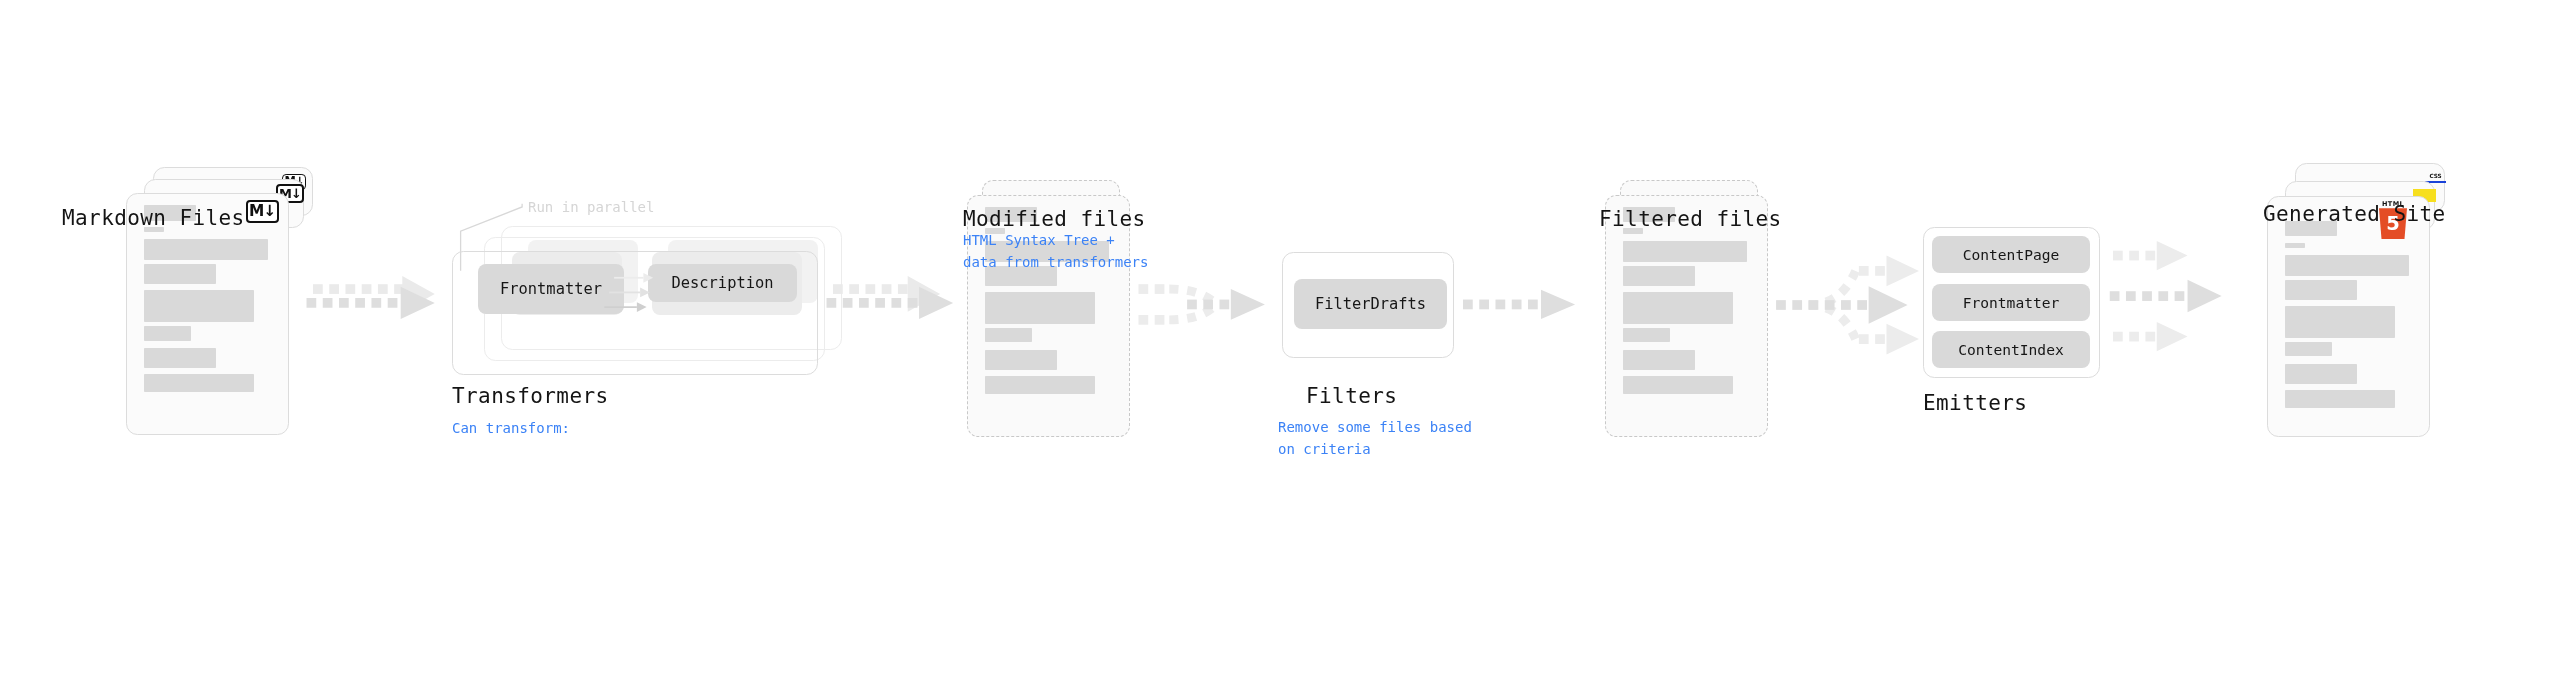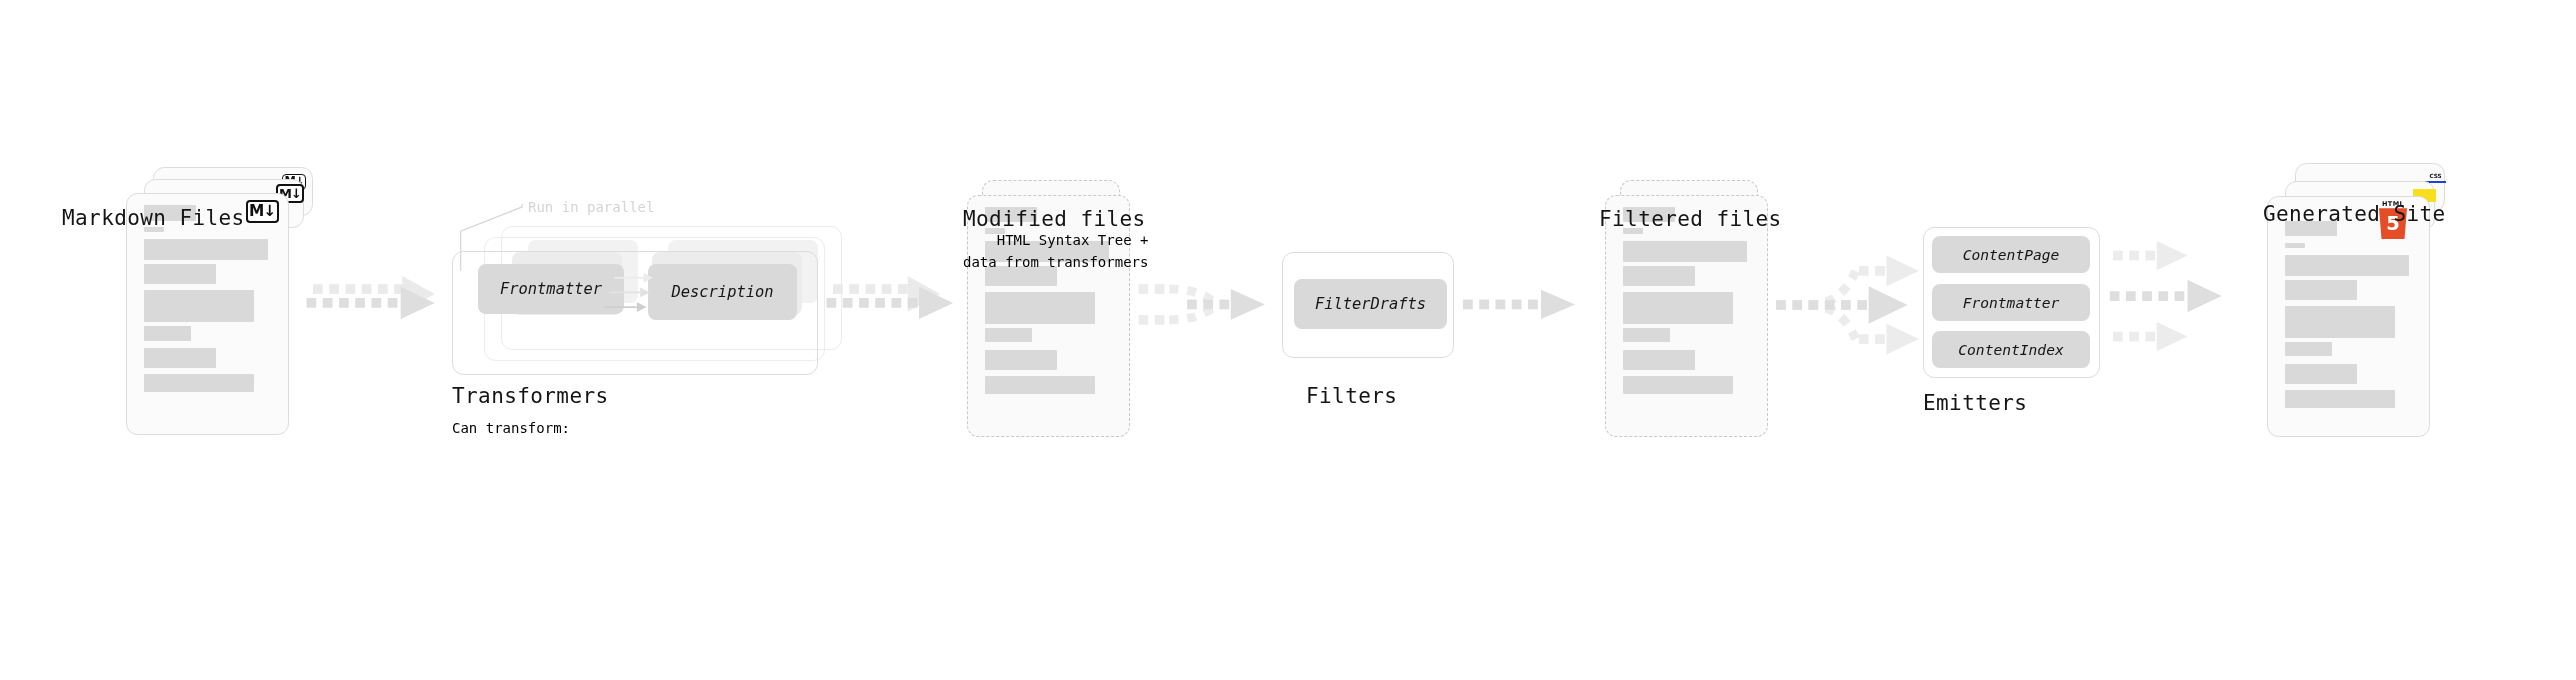--- a/index.html
+++ b/index.html
@@ -82,38 +82,37 @@
     box-sizing:border-box;
   }
   .group.ghost{background:transparent;border-color:#ececec;}
   .chip{
     position:absolute;
     background:#d9d9d9;
     border-radius:8px;
     display:flex;align-items:center;justify-content:center;
     font-size:15.4px;color:#161616;
     font-family:"DejaVu Sans Mono","Liberation Mono",monospace;
-    box-sizing:border-box;white-space:nowrap;font-style:italic;
+    box-sizing:border-box;white-space:nowrap;
   }
   .chip.ghost{background:#ececec;color:transparent;}
   .chip.ghost2{background:#f2f2f2;color:transparent;}
 
   
   .title{
     position:absolute;
     font-size:21px;letter-spacing:0.4px;color:#141414;
     white-space:nowrap;
     font-family:"DejaVu Sans Mono","Liberation Mono",monospace;
   }
   .subtitle{
     position:absolute;
-    font-size:14px;line-height:1.55;color:#000000;
+    font-size:14px;line-height:1.55;color:#3b82f6;
     white-space:pre;
     font-family:"DejaVu Sans Mono","Liberation Mono",monospace;
-    text-align:right;
   }
   .annot{
     position:absolute;
     font-size:14px;color:#d5d5d5;white-space:nowrap;
     font-family:"DejaVu Sans Mono","Liberation Mono",monospace;
   }
   .bullets{margin:0;padding:0;list-style:none;}
   .bullets li{white-space:pre;}
 
   
@@ -176,21 +175,21 @@
   <div class="chip ghost2" style="left:528px;top:240px;width:110px;height:63px;">&nbsp;</div>
   <div class="chip ghost2" style="left:668px;top:240px;width:150px;height:63px;">&nbsp;</div>
 
   <div class="group ghost" style="left:484px;top:237px;width:341px;height:124px;"></div>
   <div class="chip ghost" style="left:512px;top:252px;width:110px;height:63px;">&nbsp;</div>
   <div class="chip ghost" style="left:652px;top:252px;width:150px;height:63px;">&nbsp;</div>
 
   <div class="group" style="left:452px;top:251px;width:366px;height:124px;background:transparent;"></div>
 
   <div class="chip" style="left:478px;top:264px;width:146px;height:50px;">Frontmatter</div>
-  <div class="chip" style="left:648px;top:264px;width:149px;height:56px;">Description</div>
+  <div class="chip" style="left:648px;top:264px;width:149px;height:38px;">Description</div>
 
   <svg class="arrowsvg" style="left:614px;top:268px;" width="49" height="57" viewBox="0 0 60 70">
     <g stroke="#ececec" stroke-width="2.2" fill="none">
       <path d="M0 12 H36"></path>
         <polygon points="36,6 48,12 36,18" fill="#ececec" stroke="none"></polygon>
     </g>
     <g stroke="#e2e2e2" stroke-width="2.2" fill="none">
       <path d="M-6 30 H32"></path>
         <polygon points="32,24 44,30 32,36" fill="#e2e2e2" stroke="none"></polygon>
     </g>
@@ -255,20 +254,22 @@
         <rect x="80" y="39" width="12" height="12"></rect>
       <rect x="100" y="39" width="12" height="12"></rect>
       <polygon points="114,26 156,45 114,64"></polygon>
     </g>
   </svg>
 
   <div class="group" style="left:1282px;top:252px;width:172px;height:106px;"></div>
   <div class="chip" style="left:1293px;top:279px;width:154px;height:50px;left:1294px;width:153px;">FilterDrafts</div>
 
   <div class="title" style="left:1278px;top:384px;margin-left:28px;">Filters</div>
+  <div class="subtitle" style="left:1278px;top:417px;">Remove some files based
+on criteria</div>
 
   <svg class="arrowsvg" style="left:1463px;top:288px;" width="130" height="41" viewBox="0 0 160 50">
     <g fill="#dedede">
       <rect x="0" y="14" width="12" height="12"></rect>
         <rect x="20" y="14" width="12" height="12"></rect>
       <rect x="40" y="14" width="12" height="12"></rect>
         <rect x="60" y="14" width="12" height="12"></rect>
       <rect x="80" y="14" width="12" height="12"></rect>
       <polygon points="96,2 138,20 96,38"></polygon>
     </g>

